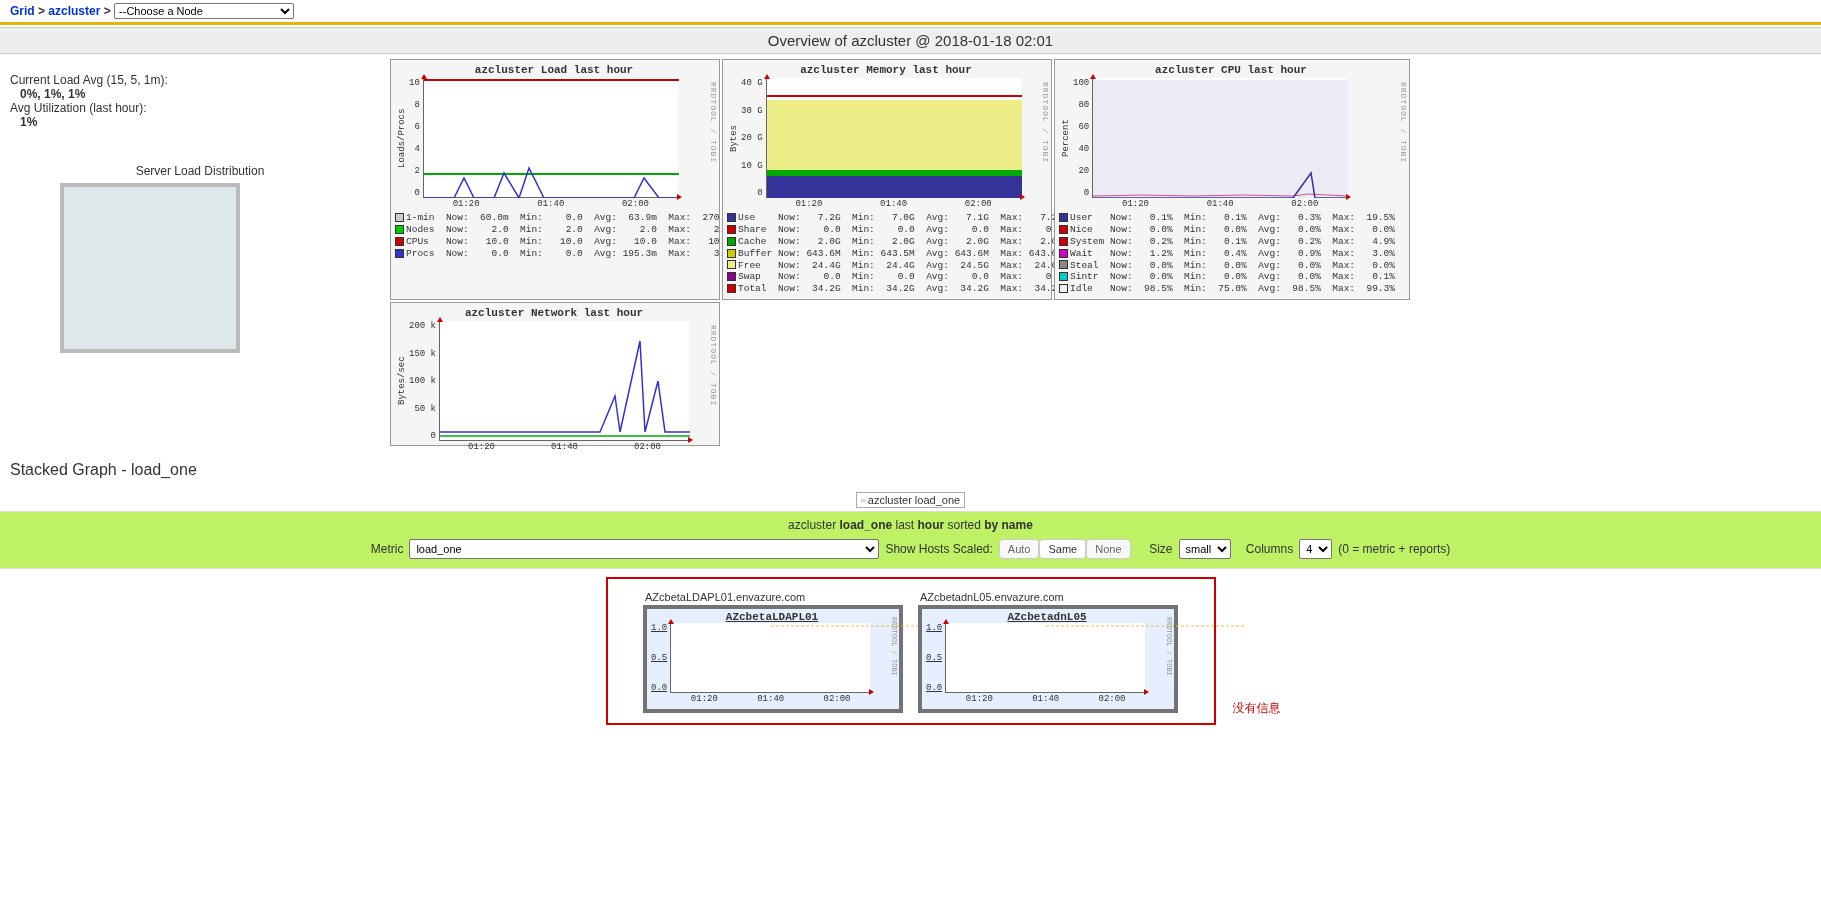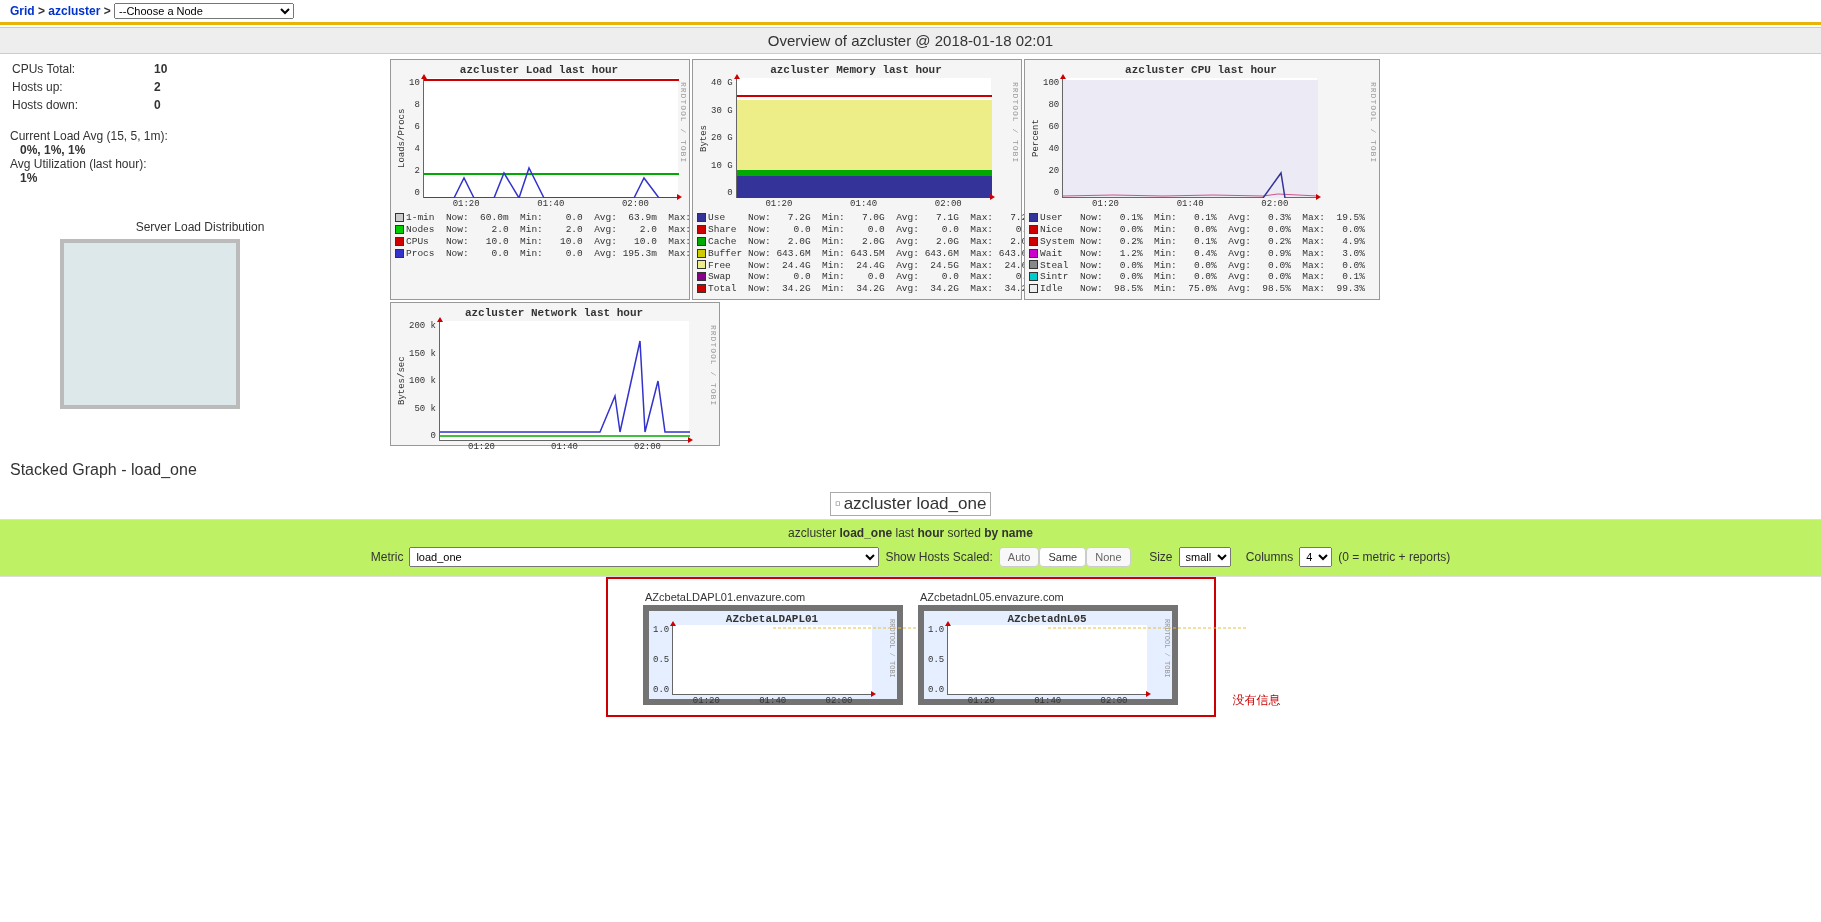--- a/index.html
+++ b/index.html
@@ -21,89 +21,73 @@
 .chart-panel .vlabel { position: absolute; top: 22px; right: 1px; writing-mode: vertical-rl; font-size: 8px; color: #999; letter-spacing: 1px; }
 .plot-area { display: flex; }
 .ylabel { writing-mode: vertical-rl; transform: rotate(180deg); font-size: 9px; text-align: center; padding: 0 2px; }
 .yticks { font-size: 9px; text-align: right; display: flex; flex-direction: column-reverse; justify-content: space-between; padding-right: 3px; }
 .plot { border-left: 1px solid #666; border-bottom: 1px solid #666; position: relative; background: #fff; }
 .plot .xticks { position: absolute; bottom: -12px; left: 0; width: 100%; display: flex; justify-content: space-around; font-size: 9px; }
 .legend-block { margin-top: 14px; font-family: "Courier New", monospace; font-size: 9.5px; white-space: pre; line-height: 1.25; }
 .legend-block .sw { display: inline-block; width: 9px; height: 9px; border: 1px solid #333; vertical-align: middle; margin-right: 2px; }
 .section-title { font-size: 16px; padding: 10px; }
 .stacked-img-row { text-align: center; padding: 3px; }
-.stacked-img-box { display: inline-block; border: 1px solid #aaa; padding: 1px 4px; font-size: 17px; }
+.stacked-img-box { display: inline-block; border: 1px solid #aaa; padding: 1px 4px; font-size: 11px; }
 .stacked-img-box::before { content: "▫"; color: #888; margin-right: 3px; }
 .filter-bar { background: #bef264; border-top: 1px solid #ddd; border-bottom: 1px solid #ddd; padding: 6px; text-align: center; font-size: 12px; }
 .filter-row { display: flex; justify-content: center; align-items: center; gap: 6px; padding: 3px 0; flex-wrap: wrap; }
 .filter-row select, .filter-row input[type=text] { font-size: 11px; padding: 2px; }
 .filter-row .wide-sel { width: 470px; }
 .btn { display: inline-block; border: 1px solid #ccc; background: #fff; padding: 3px 8px; font-size: 11px; cursor: pointer; }
 .btn.inactive { background: #f8f8f8; color: #666; }
 .btn-group { display: inline-flex; }
 .btn-group .btn { border-radius: 4px; }
 .hosts-box { border: 2px solid #cc0000; margin: 0 auto; width: 610px; padding: 10px; text-align: center; }
 .host-row { display: flex; justify-content: center; gap: 15px; }
 .host-card { width: 260px; }
 .host-card .hostname { font-size: 11px; text-align: left; padding: 2px; }
-.mini-chart { border: 6px solid #737373; background: #e6efff; padding: 2px 6px 4px 4px; font-family: "Courier New", monospace; font-size: 9px; position: relative; }
+.mini-chart { border: 4px solid #737373; background: #e6efff; padding: 2px 6px 16px 4px; font-family: "Courier New", monospace; font-size: 9px; position: relative; text-decoration: underline; }
 .mini-chart .mtitle { text-align: center; font-size: 11px; font-weight: bold; }
 .mini-chart .vlabel { position: absolute; top: 8px; right: 1px; writing-mode: vertical-rl; font-size: 7px; color: #999; }
 .footer-note { font-size: 11px; padding: 8px; text-align: center; }
 .footer-note a { color: #0033cc; }
 .red-note { position: absolute; right: -65px; bottom: 8px; color: #cc0000; font-size: 12px; }
-.hosts-wrap { position: relative; width: 610px; margin: 0 auto; }
+.hosts-wrap { position: relative; width: 610px; margin: 8px auto; }
 
 
 .plot::before { content: ""; position: absolute; top: -4px; left: -3px; width: 0; height: 0; border-left: 3px solid transparent; border-right: 3px solid transparent; border-bottom: 5px solid #c00; }
 .plot::after { content: ""; position: absolute; bottom: -3px; right: -4px; width: 0; height: 0; border-top: 3px solid transparent; border-bottom: 3px solid transparent; border-left: 5px solid #c00; }
 </style>
 </head>
 <body>
 
 <div class="breadcrumb">
   <a href="#">Grid</a>
   <b> &gt; </b>
   <a href="#">azcluster</a>
   <b> &gt; </b>
   <select><option>--Choose a Node</option></select>
 </div>
 
 <div class="page-title-bar">Overview of azcluster @ 2018-01-18 02:01</div>
 
 <div class="top-section">
   <div class="stats-col">
-    <table class="stats-table">
-      <tbody>
-          <tr>
-            <td>CPUs Total:</td>
-            <td><b>10</b></td>
-          </tr>
-      <tr>
-            <td>Hosts up:</td>
-            <td><b>2</b></td>
-          </tr>
-      <tr>
-            <td>Hosts down:</td>
-            <td><b>0</b></td>
-          </tr>
-    </tbody>
-      </table>
     <br>
     <div>Current Load Avg (15, 5, 1m):</div>
     <div class="indent">0%, 1%, 1%</div>
     <div>Avg Utilization (last hour):</div>
     <div class="indent">1%</div>
     <div class="sld-title">Server Load Distribution</div>
     <div class="sld-box"></div>
   </div>
 
   <div class="charts-col">
 
-    <div class="chart-panel" style="width:300px">
+    <div class="chart-panel" style="width:330px">
       <div class="vlabel">RRDTOOL / TOBI</div>
       <div class="ctitle">azcluster Load last hour</div>
       <div class="plot-area">
         <div class="ylabel">Loads/Procs</div>
         <div class="yticks" id="yticks-load" style="height:120px">
             <div>0</div>
             <div>2</div>
             <div>4</div>
             <div>6</div>
             <div>8</div>

